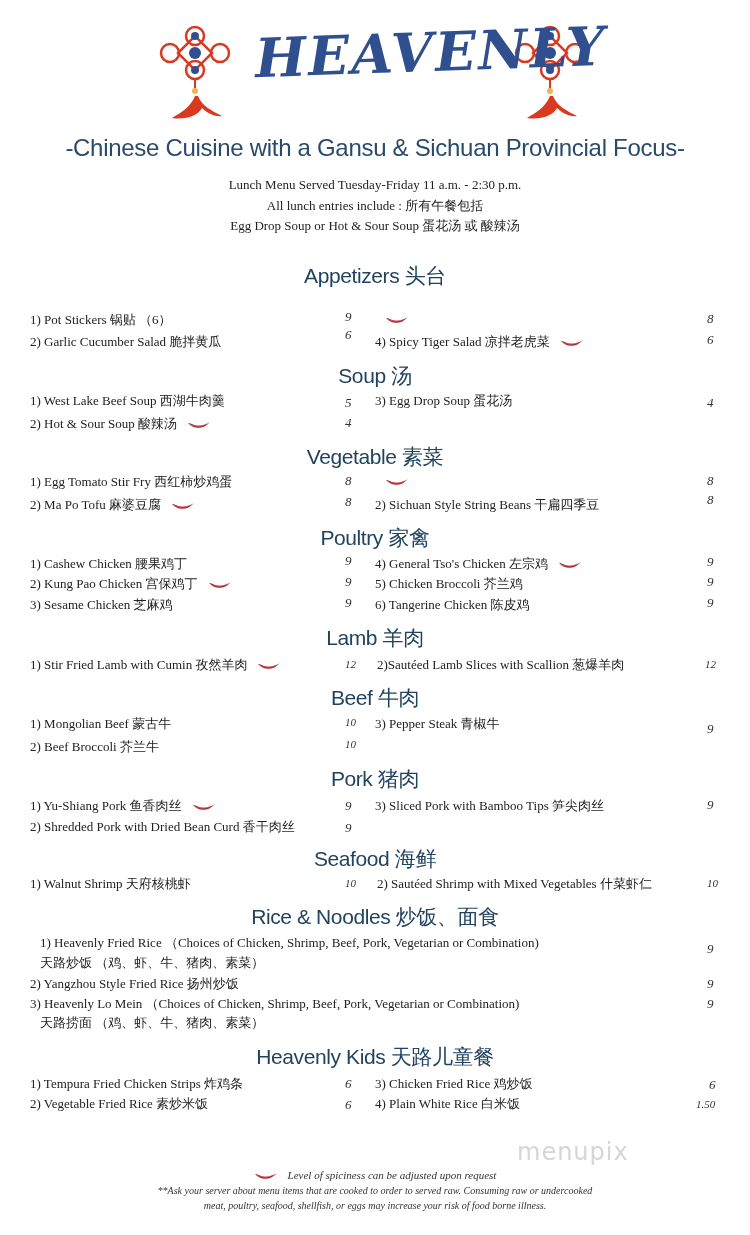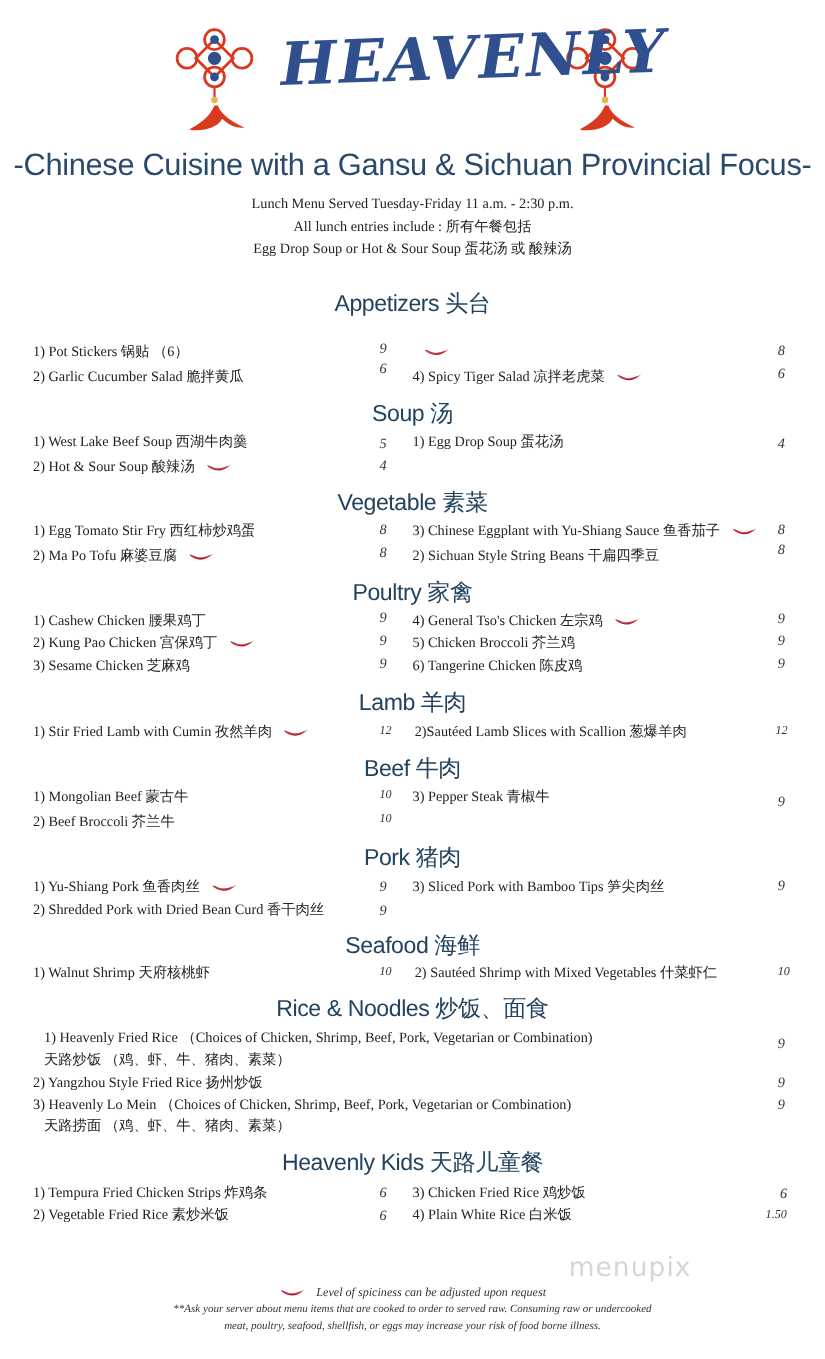--- a/index.html
+++ b/index.html
@@ -12,21 +12,21 @@
   .knot.left { left: 150px; }
   .knot.right { left: 505px; }
   .brand {
     position: absolute; left: 255px; top: 22px; width: 240px; text-align: center;
     font-family: "DejaVu Serif", serif; font-style: italic; font-weight: bold;
     font-size: 54px; letter-spacing: 2px; color: #2f4f8f;
     transform: rotate(-2deg);
   }
   .tagline {
     position: absolute; left: 0; width: 750px; top: 134px; text-align: center;
-    font-family: "Liberation Sans", sans-serif; font-size: 28px; color: #2a4a6c;
+    font-family: "Liberation Sans", sans-serif; font-size: 24px; color: #2a4a6c;
     letter-spacing: -0.3px;
   }
   .intro { position: absolute; left: 0; width: 750px; text-align: center; font-size: 13px; color: #222; }
   .section-title {
     position: absolute; left: 0; width: 750px; text-align: center;
     font-family: "Liberation Sans", sans-serif; font-size: 21px; color: #22435f;
     letter-spacing: -0.4px;
   }
   .item { position: absolute; font-size: 13px; white-space: nowrap; color: #222; }
   .price { position: absolute; font-size: 13px; font-style: italic; color: #333; }
@@ -92,31 +92,31 @@
     </svg></div>
 <div class="price" style="left:707px;top:332px">6</div>
 
 <div class="section-title" style="top:362px">Soup 汤</div>
 <div class="item" style="left:30px;top:392px"><span>1) West Lake Beef Soup 西湖牛肉羹</span></div>
 <div class="price" style="left:345px;top:395px">5</div>
 <div class="item" style="left:30px;top:415px"><span>2) Hot &amp; Sour Soup 酸辣汤</span><svg class="chili">
       <use href="#chili-sym"></use>
     </svg></div>
 <div class="price" style="left:345px;top:415px">4</div>
-<div class="item" style="left:375px;top:392px"><span>1) Egg Drop Soup  蛋花汤</span></div>
+<div class="item" style="left:375px;top:392px"><span>3) Egg Drop Soup  蛋花汤</span></div>
 <div class="price" style="left:707px;top:395px">4</div>
 
 <div class="section-title" style="top:443px">Vegetable 素菜</div>
 <div class="item" style="left:30px;top:473px"><span>1) Egg Tomato Stir Fry  西红柿炒鸡蛋</span></div>
 <div class="price" style="left:345px;top:473px">8</div>
 <div class="item" style="left:30px;top:496px"><span>2) Ma Po Tofu 麻婆豆腐</span><svg class="chili">
       <use href="#chili-sym"></use>
     </svg></div>
 <div class="price" style="left:345px;top:494px">8</div>
-<div class="item" style="left:375px;top:473px"><span>3) Chinese Eggplant with Yu-Shiang Sauce 鱼香茄子</span><svg class="chili">
+<div class="item" style="left:375px;top:473px"><svg class="chili">
       <use href="#chili-sym"></use>
     </svg></div>
 <div class="price" style="left:707px;top:473px">8</div>
 <div class="item" style="left:375px;top:496px"><span>2) Sichuan Style String Beans  干扁四季豆</span></div>
 <div class="price" style="left:707px;top:492px">8</div>
 
 <div class="section-title" style="top:524px">Poultry 家禽</div>
 <div class="item" style="left:30px;top:555px"><span>1) Cashew Chicken 腰果鸡丁</span></div>
 <div class="price" style="left:345px;top:553px">9</div>
 <div class="item" style="left:30px;top:575px"><span>2) Kung Pao Chicken 宫保鸡丁</span><svg class="chili">

